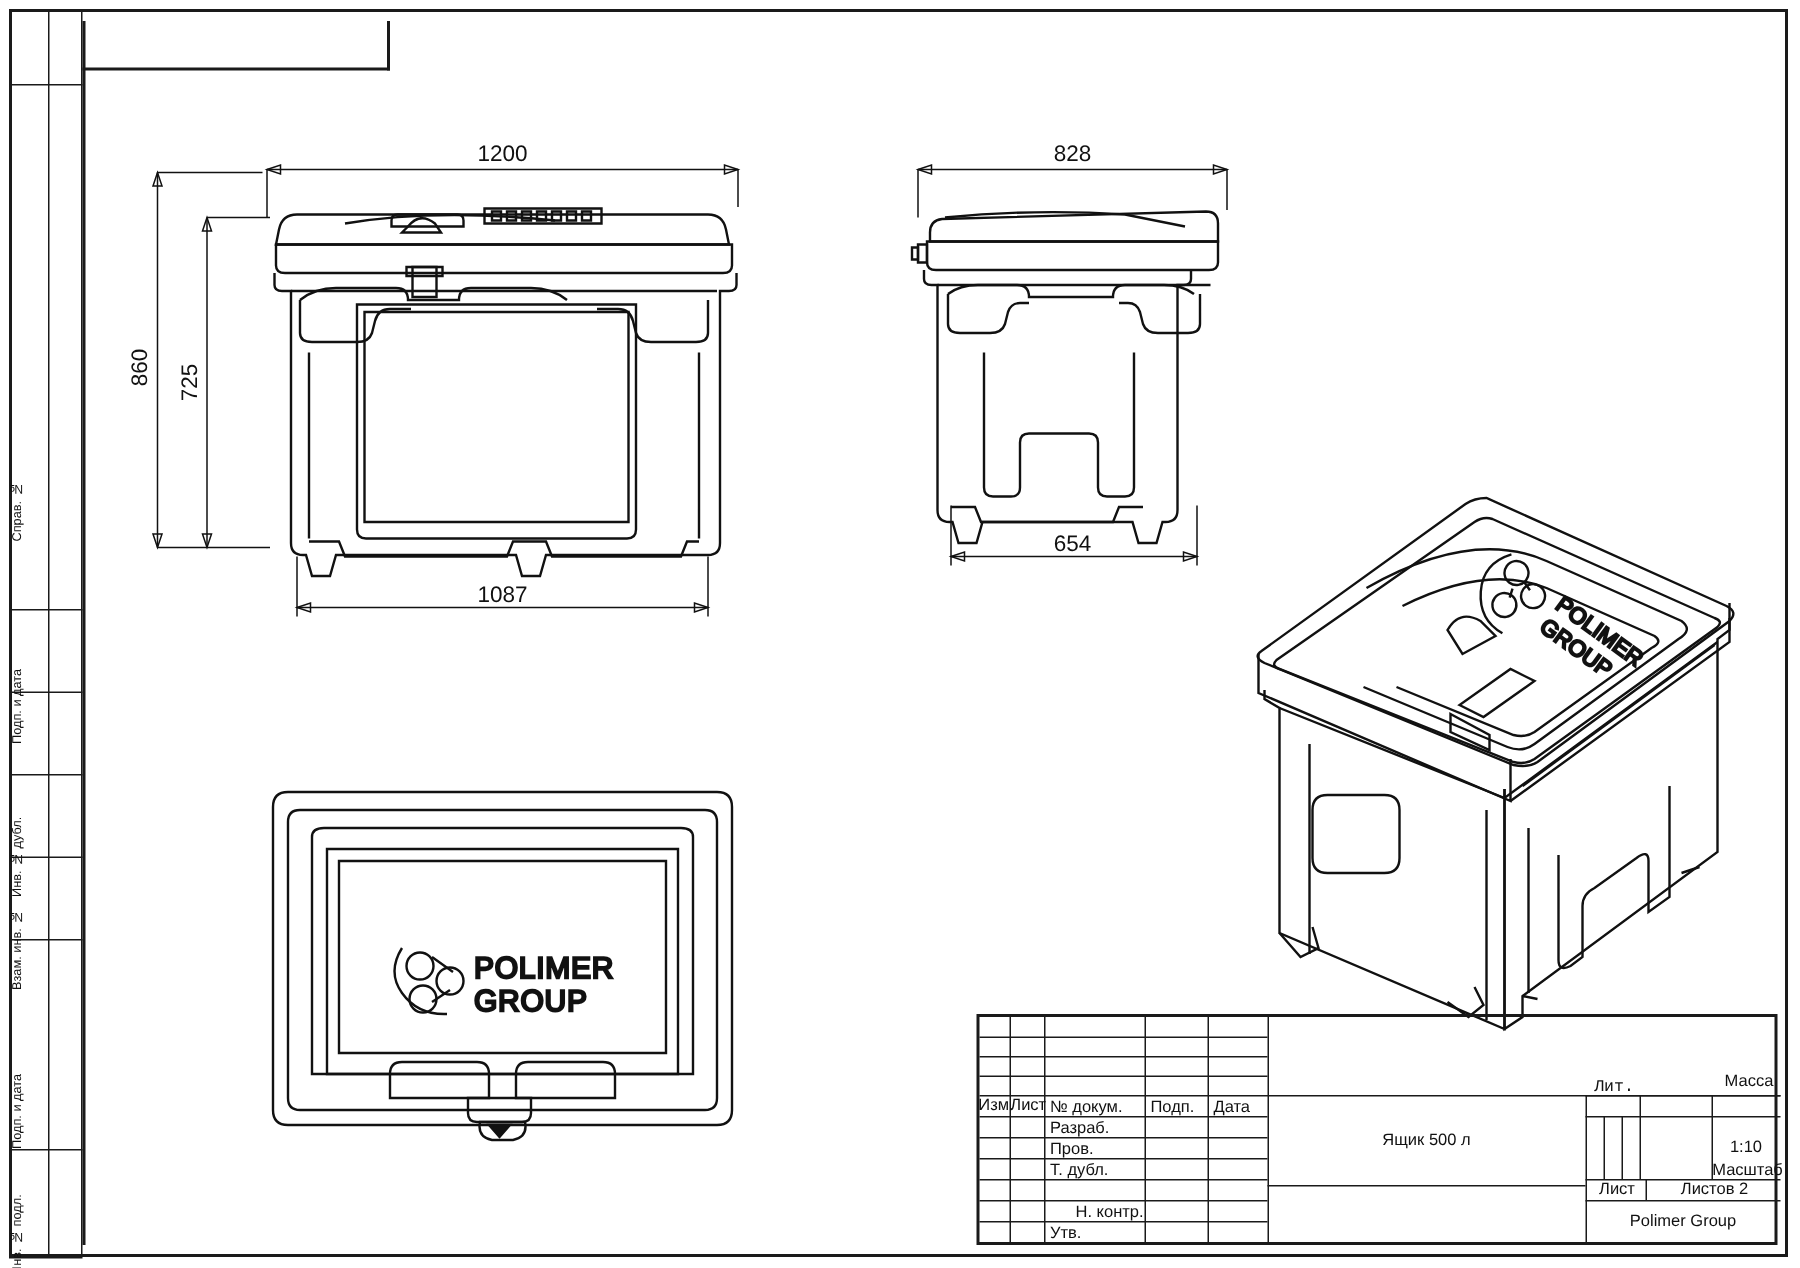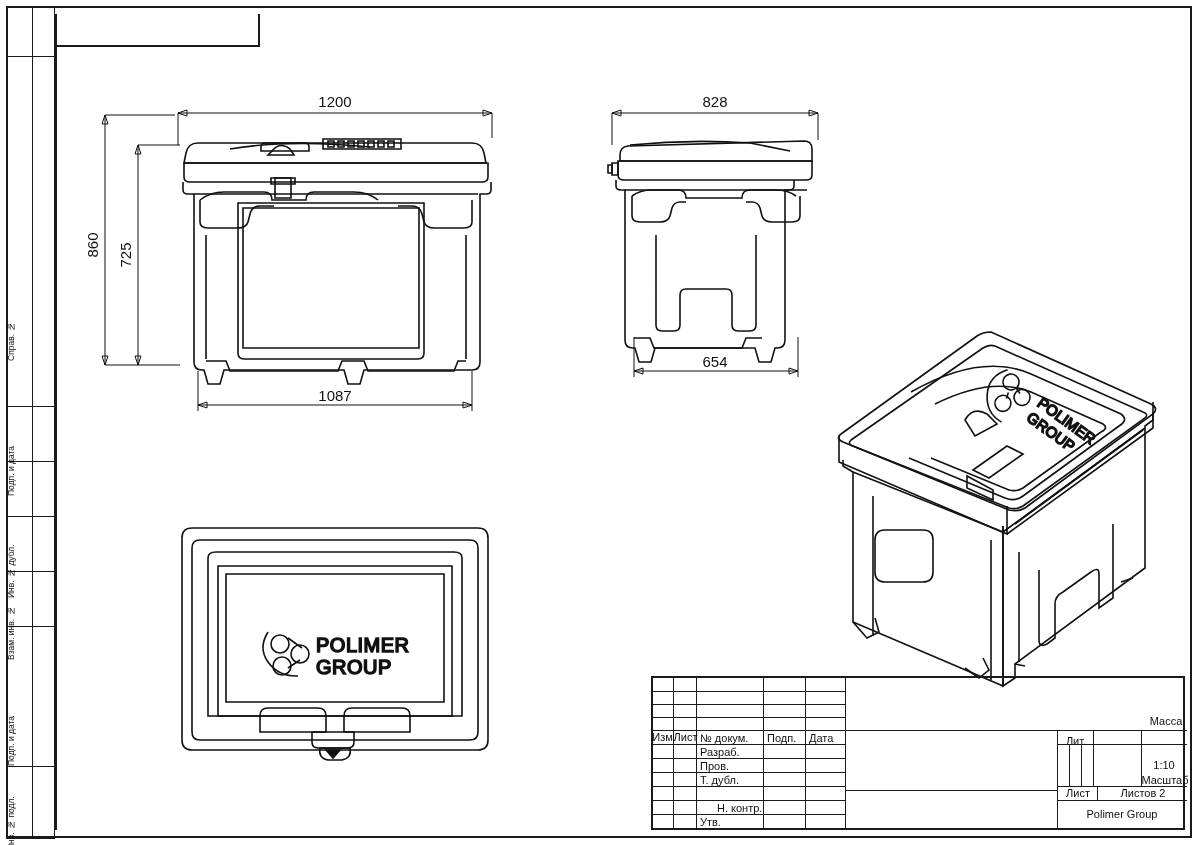--- a/index.html
+++ b/index.html
@@ -267,33 +267,34 @@
     <div class="cell bt" style="left:0;top:122px;width:192px;height:0;"></div>
     <div class="cell tl" style="left:45px;top:124px;width:65px;height:14px;padding-left:19px;">Н. контр.</div>
     <div class="cell bt" style="left:0;top:136px;width:192px;height:0;"></div>
     <div class="cell tl" style="left:45px;top:138px;width:65px;height:14px;">Утв.</div>
 
     <div class="cell bl" style="left:404px;top:52px;width:0;height:98px;"></div>
     <div class="cell bt" style="left:404px;top:52px;width:130px;height:0;"></div>
     <div class="cell bt" style="left:404px;top:66px;width:130px;height:0;"></div>
     <div class="cell bt" style="left:404px;top:108px;width:130px;height:0;"></div>
 
-    <div class="cell tl ctr" style="left:404px;top:56px;width:36px;height:14px;">Лит.</div>
+    <div class="cell tl ctr" style="left:404px;top:40px;width:36px;height:14px;font-family:Liberation Mono, monospace;">Лит.</div>
     <div class="cell tl ctr" style="left:440px;top:36px;width:48px;height:14px;margin-left:48px;">Масса</div>
     <div class="cell tl ctr" style="left:488px;top:52px;width:46px;height:14px;margin-top:43px;">Масштаб</div>
     <div class="cell bl" style="left:440px;top:52px;width:0;height:56px;"></div>
     <div class="cell bl" style="left:488px;top:52px;width:0;height:56px;"></div>
     <div class="cell bl" style="left:416px;top:66px;width:0;height:42px;"></div>
     <div class="cell bl" style="left:428px;top:66px;width:0;height:42px;"></div>
 
     <div class="cell ctr scale" style="left:488px;top:66px;width:46px;height:42px;">1:10</div>
 
     <div class="cell tl ctr" style="left:404px;top:108px;width:40px;height:14px;">Лист</div>
     <div class="cell tl ctr" style="left:444px;top:108px;width:90px;height:14px;">Листов 2</div>
     <div class="cell bl" style="left:444px;top:108px;width:0;height:14px;"></div>
     <div class="cell bt" style="left:404px;top:122px;width:130px;height:0;"></div>
 
     <div class="cell ctr company" style="left:404px;top:122px;width:130px;height:28px;text-align:center;">Polimer Group</div>
 
+    <div class="cell ctr big" style="left:192px;top:52px;width:212px;height:60px;">Ящик 500 л</div>
     <div class="cell bt" style="left:192px;top:112px;width:212px;height:0;"></div>
   </div>
 
 </div>
 
 </body></html>

